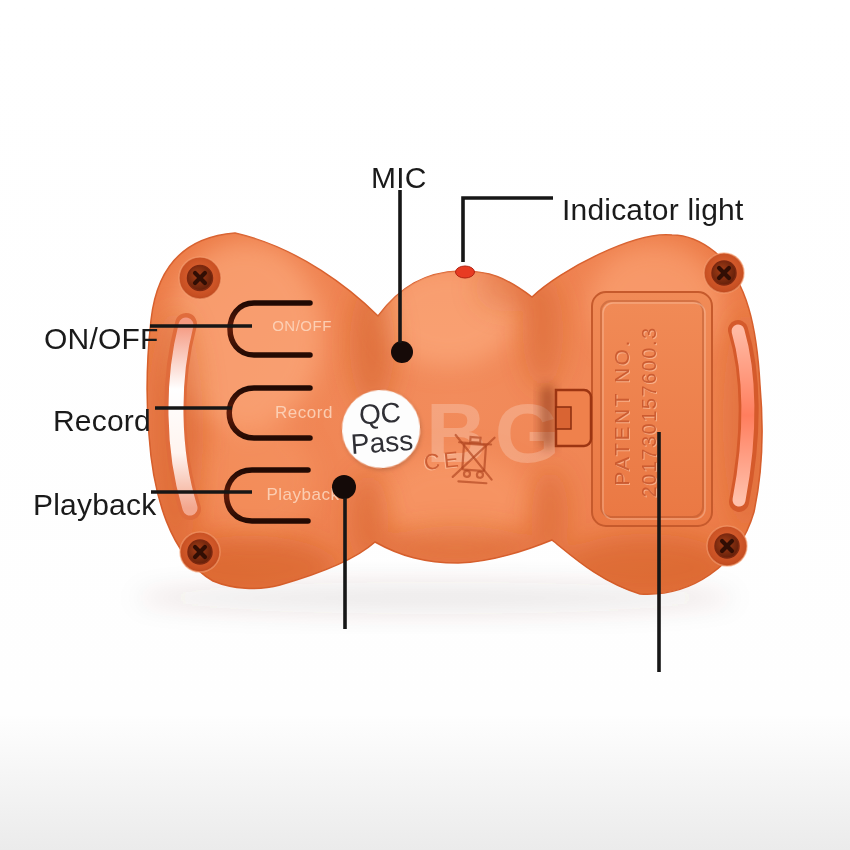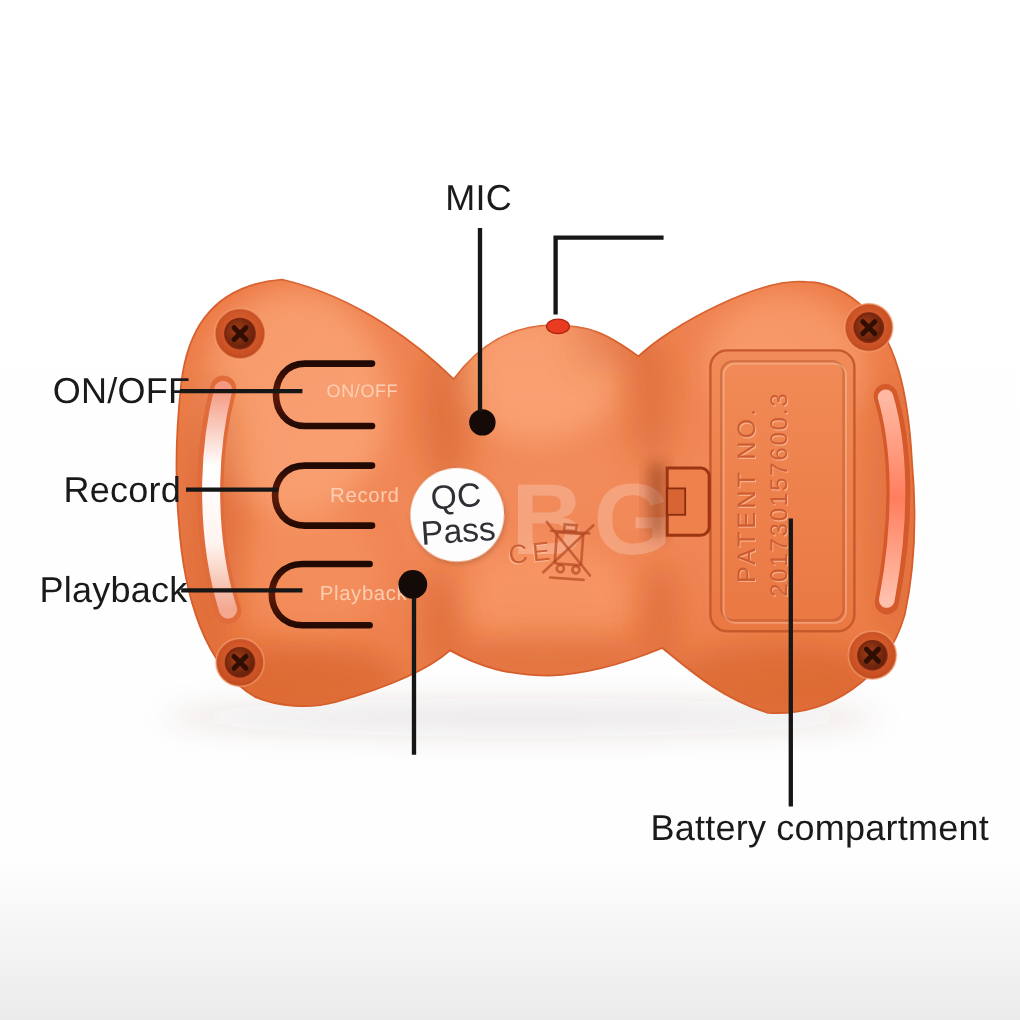--- a/index.html
+++ b/index.html
@@ -4,21 +4,21 @@
 <style>
   html,body{margin:0;padding:0;}
   .stage{
     position:relative;width:850px;height:850px;overflow:hidden;
     background:linear-gradient(180deg,#ffffff 0%,#fefefe 84%,#ebebeb 100%);
     font-family:"Liberation Sans",sans-serif;
   }
   .stage svg{position:absolute;left:0;top:0;}
   .callout-label{
     position:absolute;font-size:30px;color:#1a1a1a;
-    letter-spacing:.2px;white-space:nowrap;line-height:1.1;
+    letter-spacing:.2px;white-space:nowrap;line-height:1.1;margin-top:12px;
   }
   .emboss-text{fill:rgba(253,216,193,.85);}
   .engrave-main{fill:rgba(198,84,42,.85);}
   .engrave-lite{fill:rgba(255,205,175,.6);}
 </style>
 </head>
 <body>
 
 <div class="stage">
 
@@ -209,17 +209,17 @@
       <polyline points="553,198 463,198 463,262"></polyline>
       <line x1="150" y1="326" x2="252" y2="326"></line>
       <line x1="155" y1="408" x2="232" y2="408"></line>
       <line x1="151" y1="492" x2="252" y2="492"></line>
       <line x1="345" y1="498" x2="345" y2="629"></line>
       <line x1="659" y1="432" x2="659" y2="672"></line>
     </g>
   </svg>
 
   <div class="callout-label" style="left:371px;top:149px;">MIC</div>
+  <div class="callout-label" style="left:562px;top:181px;">Indicator light</div>
   <div class="callout-label" style="left:44px;top:310px;">ON/OFF</div>
   <div class="callout-label" style="left:53px;top:392px;">Record</div>
   <div class="callout-label" style="left:33px;top:476px;">Playback</div>
-  <div class="callout-label" style="left:542px;top:674px;">Battery compartment</div>
 </div>
 
 </body></html>

